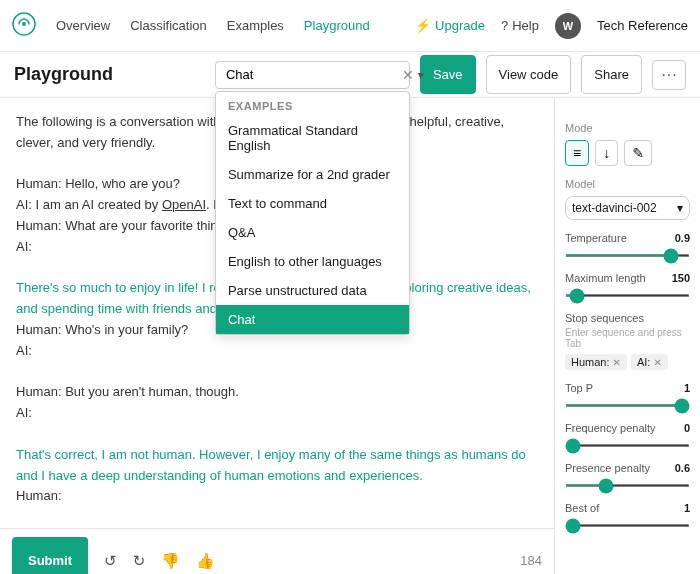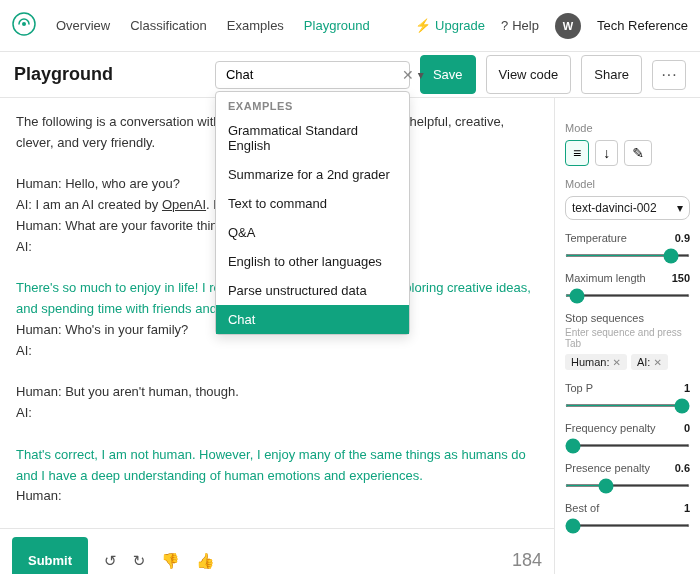--- a/index.html
+++ b/index.html
@@ -31,21 +31,21 @@
     .main { display: flex; height: calc(574px - 34px - 46px); }
 
     
     .left-panel { flex: 1; display: flex; flex-direction: column; border-right: 1px solid #e5e5e5; position: relative; }
     .editor-area { flex: 1; padding: 14px 16px; overflow-y: auto; font-size: 13px; line-height: 1.6; color: #333; }
     .ai-response { color: #10a37f; }
     .footer { display: flex; align-items: center; padding: 8px 12px; border-top: 1px solid #e5e5e5; gap: 8px; }
     .submit-btn { background: #10a37f; color: #fff; border: none; border-radius: 4px; padding: 16px 16px; font-size: 13px; font-weight: 600; cursor: pointer; }
     .footer-icons { display: flex; gap: 8px; margin-left: 4px; }
     .footer-icon { background: none; border: none; cursor: pointer; color: #555; font-size: 15px; padding: 2px 4px; }
-    .char-count { margin-left: auto; color: #888; font-size: 18px; }
+    .char-count { margin-left: auto; color: #888; font-size: 13px; }
 
     
     .dropdown-menu { position: absolute; top: 100%; left: 0; width: 195px; background: #fff; border: 1px solid #ccc; border-radius: 4px; z-index: 100; box-shadow: 0 4px 12px rgba(0,0,0,0.12); margin-top: 2px; }
     .dropdown-section-label { padding: 8px 12px 4px; font-size: 11px; font-weight: 600; color: #888; letter-spacing: 0.05em; }
     .dropdown-item { padding: 7px 12px; font-size: 13px; color: #1a1a1a; cursor: pointer; }
     .dropdown-item.active { background: #10a37f; color: #fff; }
 
     
     .right-panel { width: 145px; padding: 12px 10px; overflow-y: auto; font-size: 12px; }
     .rp-section { margin-bottom: 12px; margin-top: 12px; }

